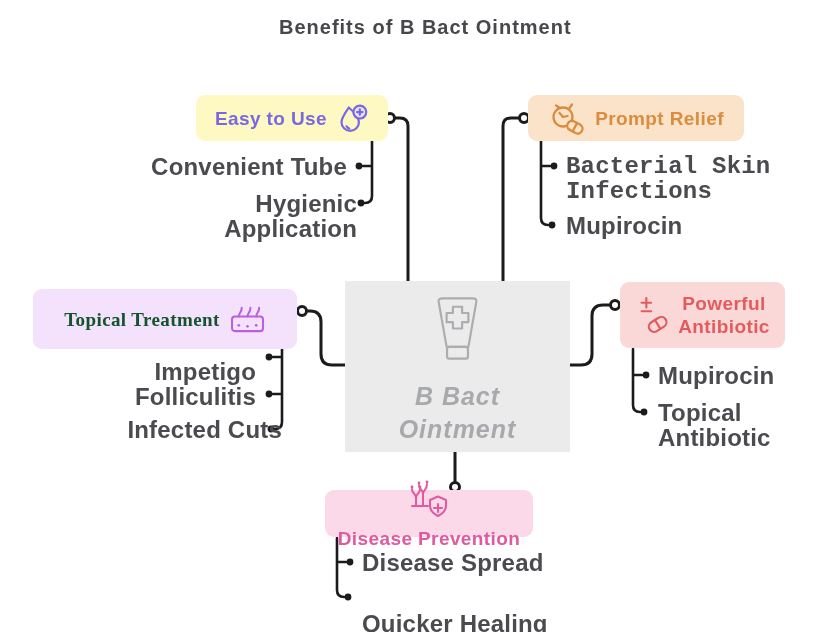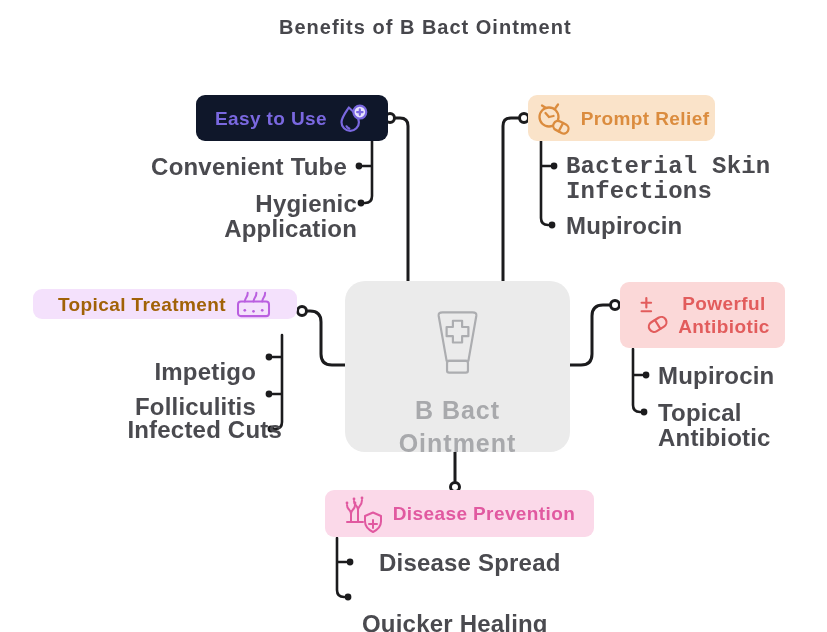--- a/index.html
+++ b/index.html
@@ -16,30 +16,30 @@
   svg.overlay {
     position:absolute; left:0; top:0; pointer-events:none;
   }
   .branch-box {
     position:absolute; box-sizing:border-box;
     display:flex; align-items:center; justify-content:center; gap:9px;
     border-radius:9px; font-weight:bold; letter-spacing:0.4px;
     font-size:19px; white-space:pre-line; line-height:23px;
   }
   .branch-box .bicon { display:flex; align-items:center; }
-  .box-easy      { left:196px; top:95px;  width:192px; height:46px; background:#0f172a; color:#7A68E0; }
-  .box-prompt    { left:528px; top:95px;  width:187px; height:46px; background:#FAE3C9; color:#DB8C3E; }
-  .box-topical   { left:33px;  top:289px; width:264px; height:30px; background:#F4E1FC; color:#a16207; }
+  .box-easy      { left:196px; top:95px;  width:192px; height:46px; background:#fef9c3; color:#7A68E0; }
+  .box-prompt    { left:528px; top:95px;  width:216px; height:46px; background:#FAE3C9; color:#DB8C3E; }
+  .box-topical   { left:33px;  top:289px; width:264px; height:60px; background:#F4E1FC; color:#14532d;font-family:Liberation Serif, serif; }
   .box-powerful  { left:620px; top:282px; width:165px; height:66px; background:#FBD8D8; color:#E25C5C; text-align:center; }
-  .box-disease   { left:325px; top:490px; width:269px; height:47px; background:#FBD9E9; color:#E159A0; }
+  .box-disease   { left:325px; top:490px; width:208px; height:47px; background:#FBD9E9; color:#E159A0;flex-direction:column; }
   .central {
     position:absolute; left:345px; top:281px; width:225px; height:171px;
-    background:#EBEBEB; border-radius:20px;
+    background:#EBEBEB; border-radius:0;
     display:flex; flex-direction:column; align-items:center;
-    box-sizing:border-box; padding-top:28px;
+    box-sizing:border-box; padding-top:14px;font-style:italic;
   }
   .central-label {
     margin-top:9px; font-size:25px; font-weight:bold; color:#A8A9AC;
     line-height:33px; text-align:center; letter-spacing:1px; white-space:pre-line;
   }
   .child {
     position:absolute; font-size:24px; font-weight:bold; color:#4A4A4F;
     line-height:25px; letter-spacing:0.2px; white-space:pre-line;
   }
   .r { text-align:right; }
@@ -129,21 +129,21 @@
     <svg width="37" height="31" viewBox="0 0 38 32" fill="none" stroke="#BA5FE0" stroke-width="2.1" stroke-linecap="round" stroke-linejoin="round">
       <rect x="3" y="13" width="32" height="15" rx="3"></rect>
       <path d="M10 13 c0-4 3-4 3-9 M19 13 c0-4 3-4 3-9 M28 13 c0-4 3-4 3-9"></path>
       <circle cx="10" cy="22" r="1.4" fill="#BA5FE0" stroke="none"></circle>
       <circle cx="19" cy="23" r="1.4" fill="#BA5FE0" stroke="none"></circle>
       <circle cx="28" cy="22" r="1.4" fill="#BA5FE0" stroke="none"></circle>
     </svg>
   </span>
 </div>
 <div class="child r" style="right:571px; top:345px;margin-top:14px;">Impetigo</div>
-<div class="child r" style="right:571px; top:394px;margin-left:30px;">Folliculitis</div>
+<div class="child r" style="right:571px; top:384px;margin-left:30px;">Folliculitis</div>
 <div class="child r" style="right:545px; top:417px;">Infected Cuts</div>
 
 <div class="branch-box box-powerful">
   <span class="bicon">
     <svg width="34" height="44" viewBox="0 0 36 46" fill="none" stroke="#E25C5C" stroke-width="2.3" stroke-linecap="round" stroke-linejoin="round">
       <path d="M12 5 v10 M7 10 h10 M7 19 h10"></path>
       <g transform="rotate(-32 24 33)">
         <rect x="14" y="27.5" width="20" height="11" rx="5.5"></rect>
         <path d="M24 27.5 v11"></path>
       </g>
@@ -165,21 +165,21 @@
       <path d="M14 28 v-12 M14 16 c0-5 -4-4 -4-9 M14 16 c0-4 4-4 4-10"></path>
       <circle cx="10" cy="5" r="1.4" fill="#E159A0" stroke="none"></circle>
       <circle cx="18" cy="4" r="1.4" fill="#E159A0" stroke="none"></circle>
       <path d="M3 28 h16"></path>
       <path d="M21 22 l8-3.5 8 3.5 v5.5 c0 6-5 9-8 10.5 c-3-1.5-8-4.5-8-10.5 z" fill="#FBD9E9"></path>
       <path d="M29 26 v8 M25 30 h8"></path>
     </svg>
   </span>
   <span>Disease Prevention</span>
 </div>
-<div class="child" style="left:362px; top:550px;margin-left:17px;">Disease Spread</div>
+<div class="child" style="left:362px; top:550px;">Disease Spread</div>
 <div class="child" style="left:362px; top:611px;">Quicker Healing</div>
 
 <div class="central">
   <span>
     <svg width="47" height="72" viewBox="0 0 56 86" fill="none" stroke="#ACADB0" stroke-width="2.6" stroke-linecap="round" stroke-linejoin="round">
       <path d="M10 4 Q5 4 5.5 8 L15 62 H41 L50.5 8 Q51 4 46 4 Z"></path>
       <path d="M22.5 14 h11 v7.5 h7.5 v11 h-7.5 v7.5 h-11 v-7.5 h-7.5 v-11 h7.5 z"></path>
       <rect x="15.5" y="62" width="25" height="14" rx="2.5"></rect>
     </svg>
   </span>

